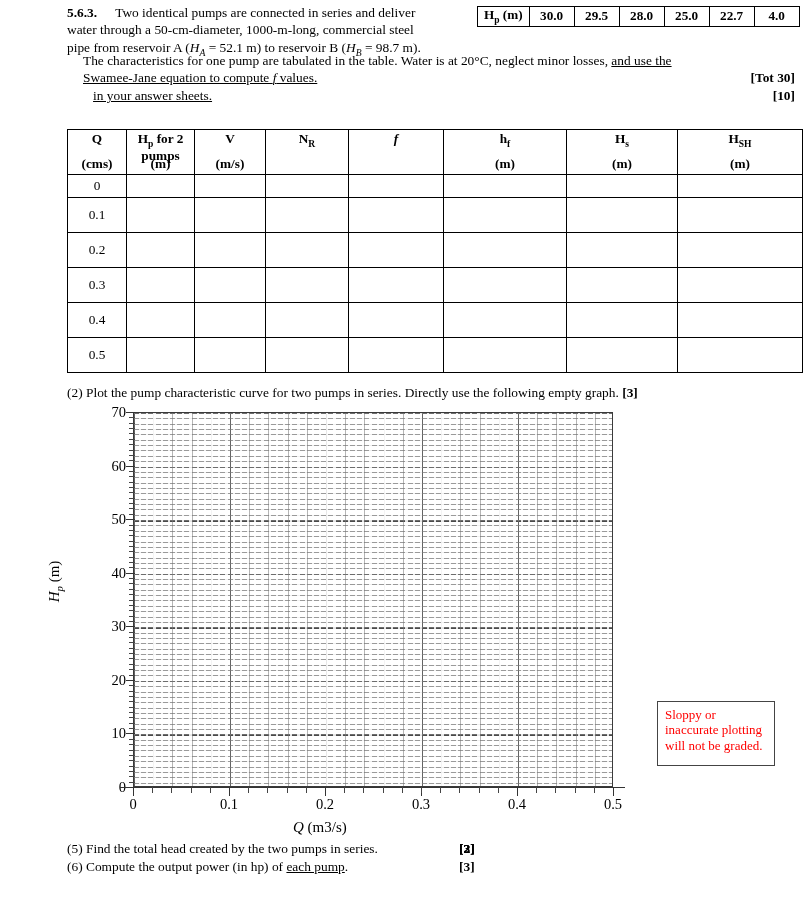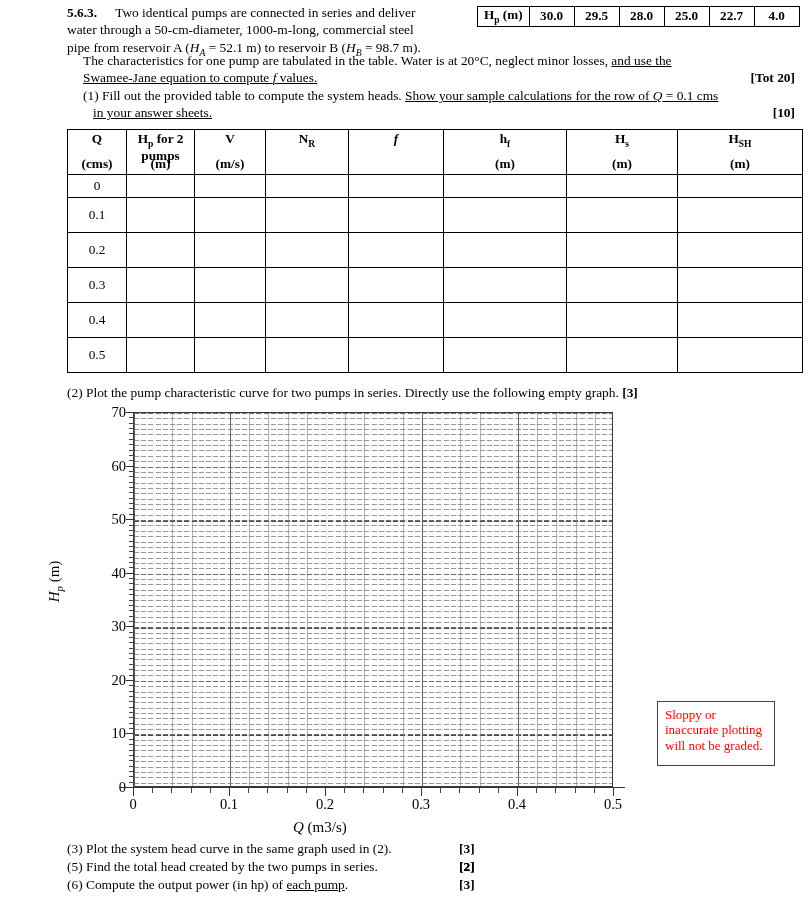--- a/index.html
+++ b/index.html
@@ -321,22 +321,21 @@
         <td class="val">28.0</td>
         <td class="val">25.0</td>
         <td class="val">22.7</td>
         <td class="val">4.0</td>
       </tr>
     </tbody>
   </table>
 
   <div class="stmt2">
     <div class="line-row"><span>The characteristics for one pump are tabulated in the table. Water is at 20°C, neglect minor losses, </span><span class="u">and use the </span></div>
-    <div class="line-row"><span class="rightmark">[Tot 20]</span><span class="u">Swamee-Jane equation to compute </span><span class="u it">f</span><span class="u"> values.</span></div>
-    <div class="line-row"><span>(1) Fill out the provided table to compute the system heads. </span><span class="u">Show your sample calculations for the row of </span><span class="u it">Q</span><span class="u"> = 0.1 cms</span></div>
+    <div class="line-row"><span class="rightmark">[Tot 30]</span><span class="u">Swamee-Jane equation to compute </span><span class="u it">f</span><span class="u"> values.</span></div>
     <div class="line-row"><span class="rightmark">[10]</span>&nbsp;&nbsp;&nbsp;<span class="u">in your answer sheets.</span></div>
   </div>
 
   <table class="maintable">
     <thead>
       <tr>
         <td class="c-q">
           <span class="b">Q</span>
           <span class="unit">(cms)</span>
         </td>
@@ -572,19 +571,19 @@
     <div class="xlabel">
       <span class="it">Q</span><span> (m3/s)</span>
     </div>
   </div>
 
   <div class="warnbox">
     <span>Sloppy or inaccurate plotting will not be graded.</span>
   </div>
 
   <div class="bottom-items">
-    <div class="bi-row"><span>(3) Plot the system head curve in the same graph used in (2).</span><span class="bi-mark">[3]</span></div>
+    <div class="bi-row"><span class="bi-mark">[3]</span></div>
     <div class="bi-row"><span class="bi-mark">[2]</span></div>
     <div class="bi-row"><span>(5) Find the total head created by the two pumps in series.</span><span class="bi-mark">[2]</span></div>
     <div class="bi-row"><span id="item6text">(6) Compute the output power (in hp) of <span class="u">each pump</span>.</span><span class="bi-mark">[3]</span></div>
   </div>
 
 </div>
 
 </body></html>

